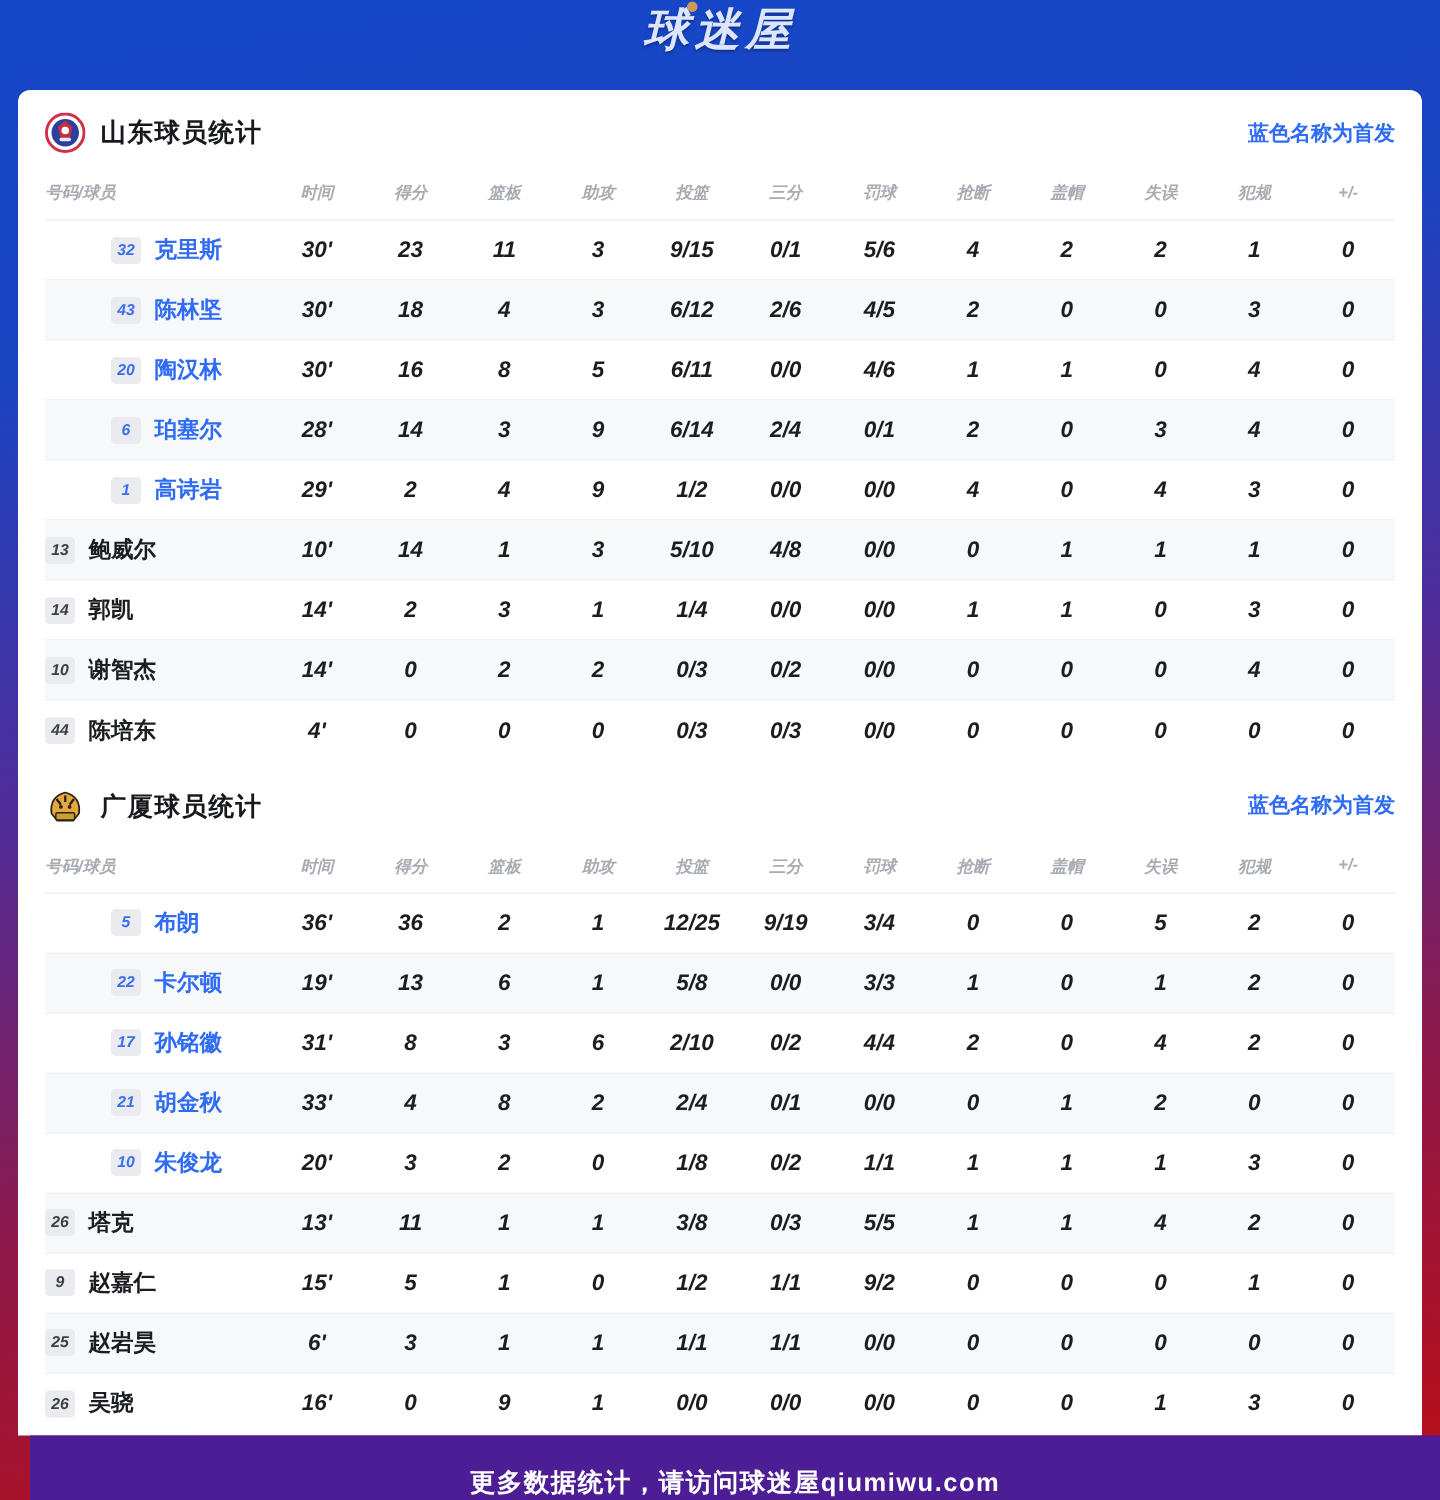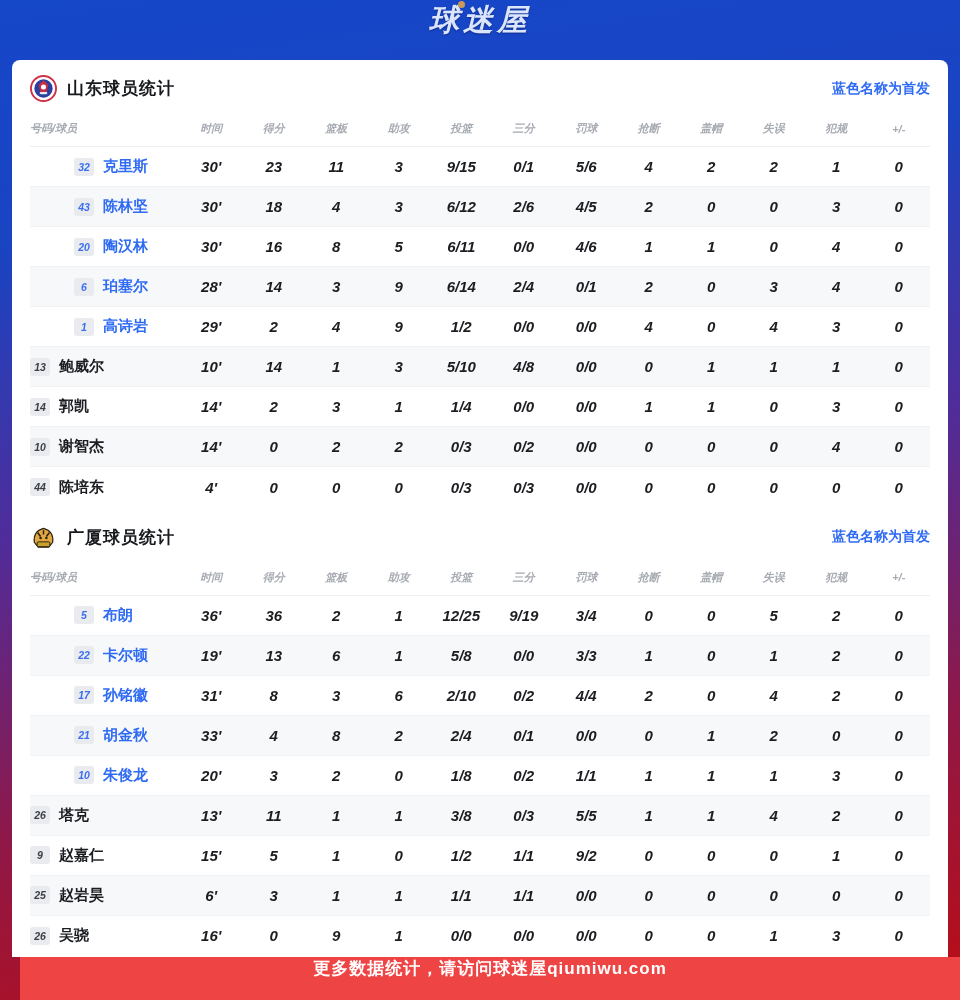--- a/index.html
+++ b/index.html
@@ -43,21 +43,21 @@
     display:inline-flex; align-items:center; justify-content:center;
     min-width:20px; height:18px; padding:0 3px; margin-right:9px;
     background:#e9ebee; border-radius:3px;
     font-size:10.5px; font-style:italic; font-weight:bold; color:#3c4046;
   }
   .pname { font-size:15px; font-weight:bold; font-style:normal; color:#1b1d21; }
   .starter .pname { color:#2f6bf3; }
   .starter .num-badge { color:#3b6ff0;margin-left:44px; }
   
   .footer {
-    flex:0 0 43px; background:#ef4444; display:flex; align-items:flex-start; justify-content:center;margin-left:20px;
+    flex:0 0 43px; background:#4c1d95; display:flex; align-items:flex-end; justify-content:center;margin-left:20px;
   }
   .footer-text { color:#fff; font-size:17px; font-weight:bold; letter-spacing:1px; }
 </style>
 </head>
 <body>
 
 <div class="topbar">
   <div class="brand">球迷屋</div>
   <div class="brand-dot"></div>
 </div>

